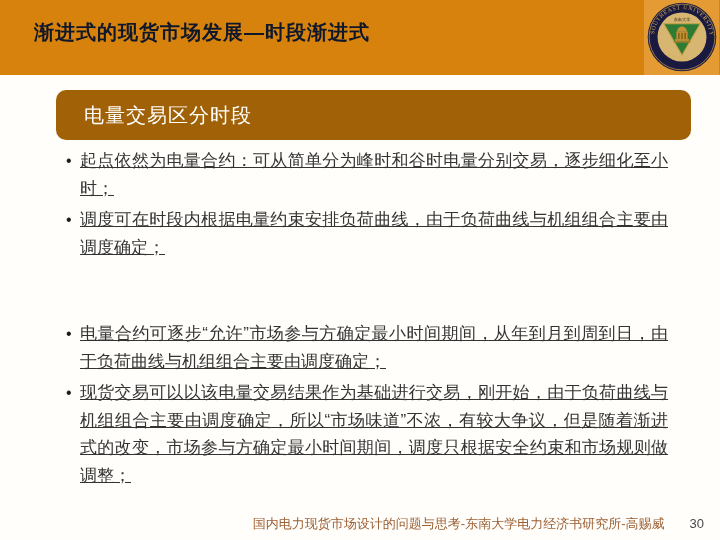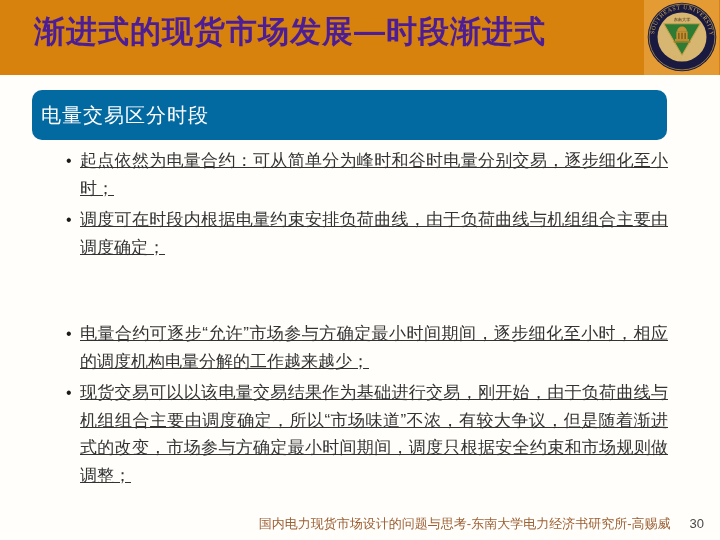--- a/index.html
+++ b/index.html
@@ -9,34 +9,34 @@
     position:relative; width:720px; height:540px;
     background:#FFFEFA; overflow:hidden;
   }
   
   .header {
     position:absolute; top:0; left:0; width:720px; height:75px;
     background:#D6820D;
   }
   .slide-title {
     position:absolute; left:34px; top:10px; height:44px; line-height:44px;
-    font-size:31px; font-weight:bold; color:#4c1d95; letter-spacing:1px;
+    font-size:20px; font-weight:bold; color:#0f172a; letter-spacing:1px;
     white-space:nowrap;
   }
   .logo-box {
     position:absolute; top:0; right:1px; width:75px; height:75px;
     background:#E59B33;
   }
   .seal { position:absolute; top:2px; left:3px; width:70px; height:70px; }
   
   .bar {
-    position:absolute; left:32px; width:635px; height:50px;
-    background:#0369a1; border-radius:10px;
+    position:absolute; left:56px; width:635px; height:50px;
+    background:#a16207; border-radius:10px;
     color:#FFFFFF; font-size:20px;
-    line-height:50px; padding-left:9px;
+    line-height:50px; padding-left:28px;
     letter-spacing:1px;
   }
   .bar1 { top:90px; }
   .bar2 { top:260px; }
   
   .bullets {
     position:absolute; left:66px; width:602px;
     list-style:none;
   }
   .bullets1 { top:147px; }
@@ -45,21 +45,21 @@
     display:flex; margin-bottom:4px;
     font-size:17px; line-height:27.5px; color:#333333;
   }
   .bullets .dot { flex:0 0 14px; width:14px; font-size:16px; color:#1a1a1a; }
   .bullets .btext { flex:1; text-align:justify;text-decoration:underline; }
   
   .footer {
     position:absolute; right:16px; bottom:7px;
     font-size:13px; color:#9C5F33; white-space:nowrap;
   }
-  .footer .page { color:#4A4A4A; margin-left:19px;text-align:right; }
+  .footer .page { color:#4A4A4A; margin-left:25px;text-align:right; }
 </style>
 </head>
 <body>
 
 <div class="slide">
 
   <div class="header">
     <div class="slide-title">渐进式的现货市场发展—时段渐进式</div>
     <div class="logo-box">
       <svg class="seal" viewBox="0 0 100 100">
@@ -99,21 +99,21 @@
     </li>
     <li>
       <span class="dot">•</span>
       <span class="btext">调度可在时段内根据电量约束安排负荷曲线，由于负荷曲线与机组组合主要由调度确定；</span>
     </li>
   </ul>
 
   <ul class="bullets bullets2">
     <li>
       <span class="dot">•</span>
-      <span class="btext">电量合约可逐步“允许”市场参与方确定最小时间期间，逐步细化至小时，相应的调度机构电量分解的工作越来越少；</span>
+      <span class="btext">电量合约可逐步“允许”市场参与方确定最小时间期间，从年到月到周到日，由于负荷曲线与机组组合主要由调度确定；</span>
     </li>
     <li>
       <span class="dot">•</span>
       <span class="btext">现货交易可以以该电量交易结果作为基础进行交易，刚开始，由于负荷曲线与机组组合主要由调度确定，所以“市场味道”不浓，有较大争议，但是随着渐进式的改变，市场参与方确定最小时间期间，调度只根据安全约束和市场规则做调整；</span>
     </li>
   </ul>
 
   <div class="footer">
     <span>国内电力现货市场设计的问题与思考-东南大学电力经济书研究所-高赐威</span><span class="page">30</span>
   </div>

